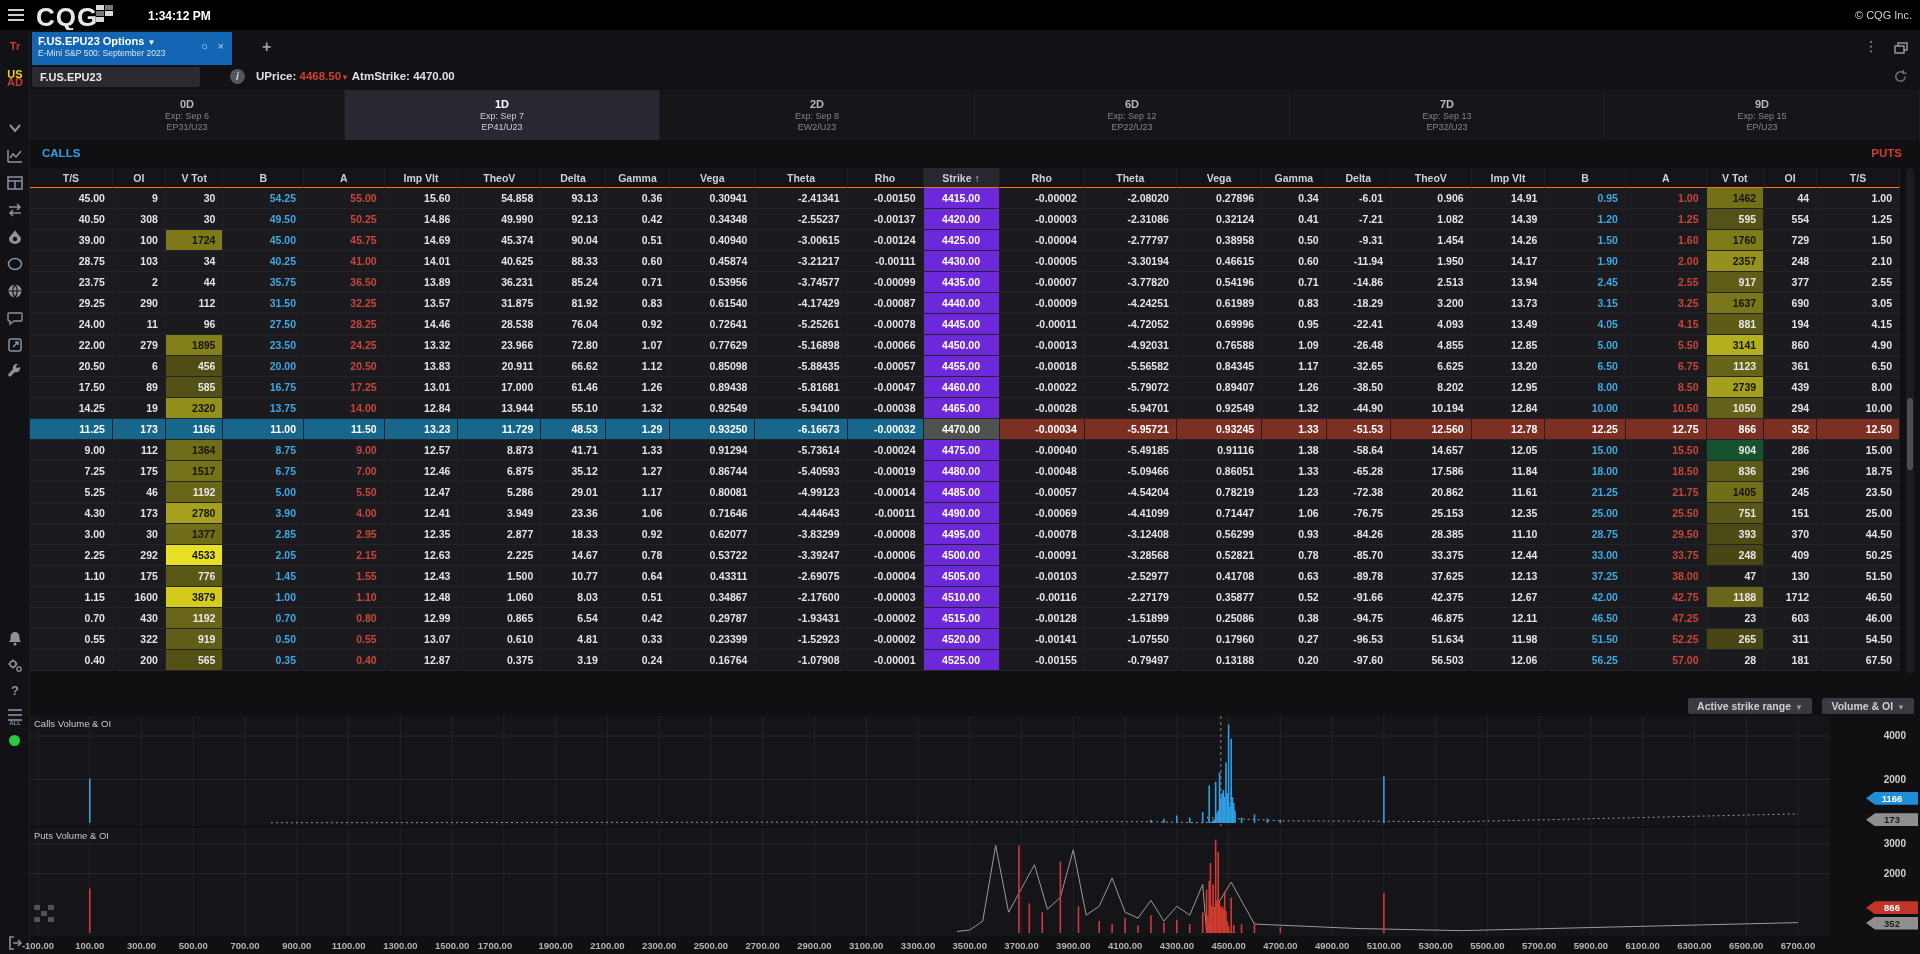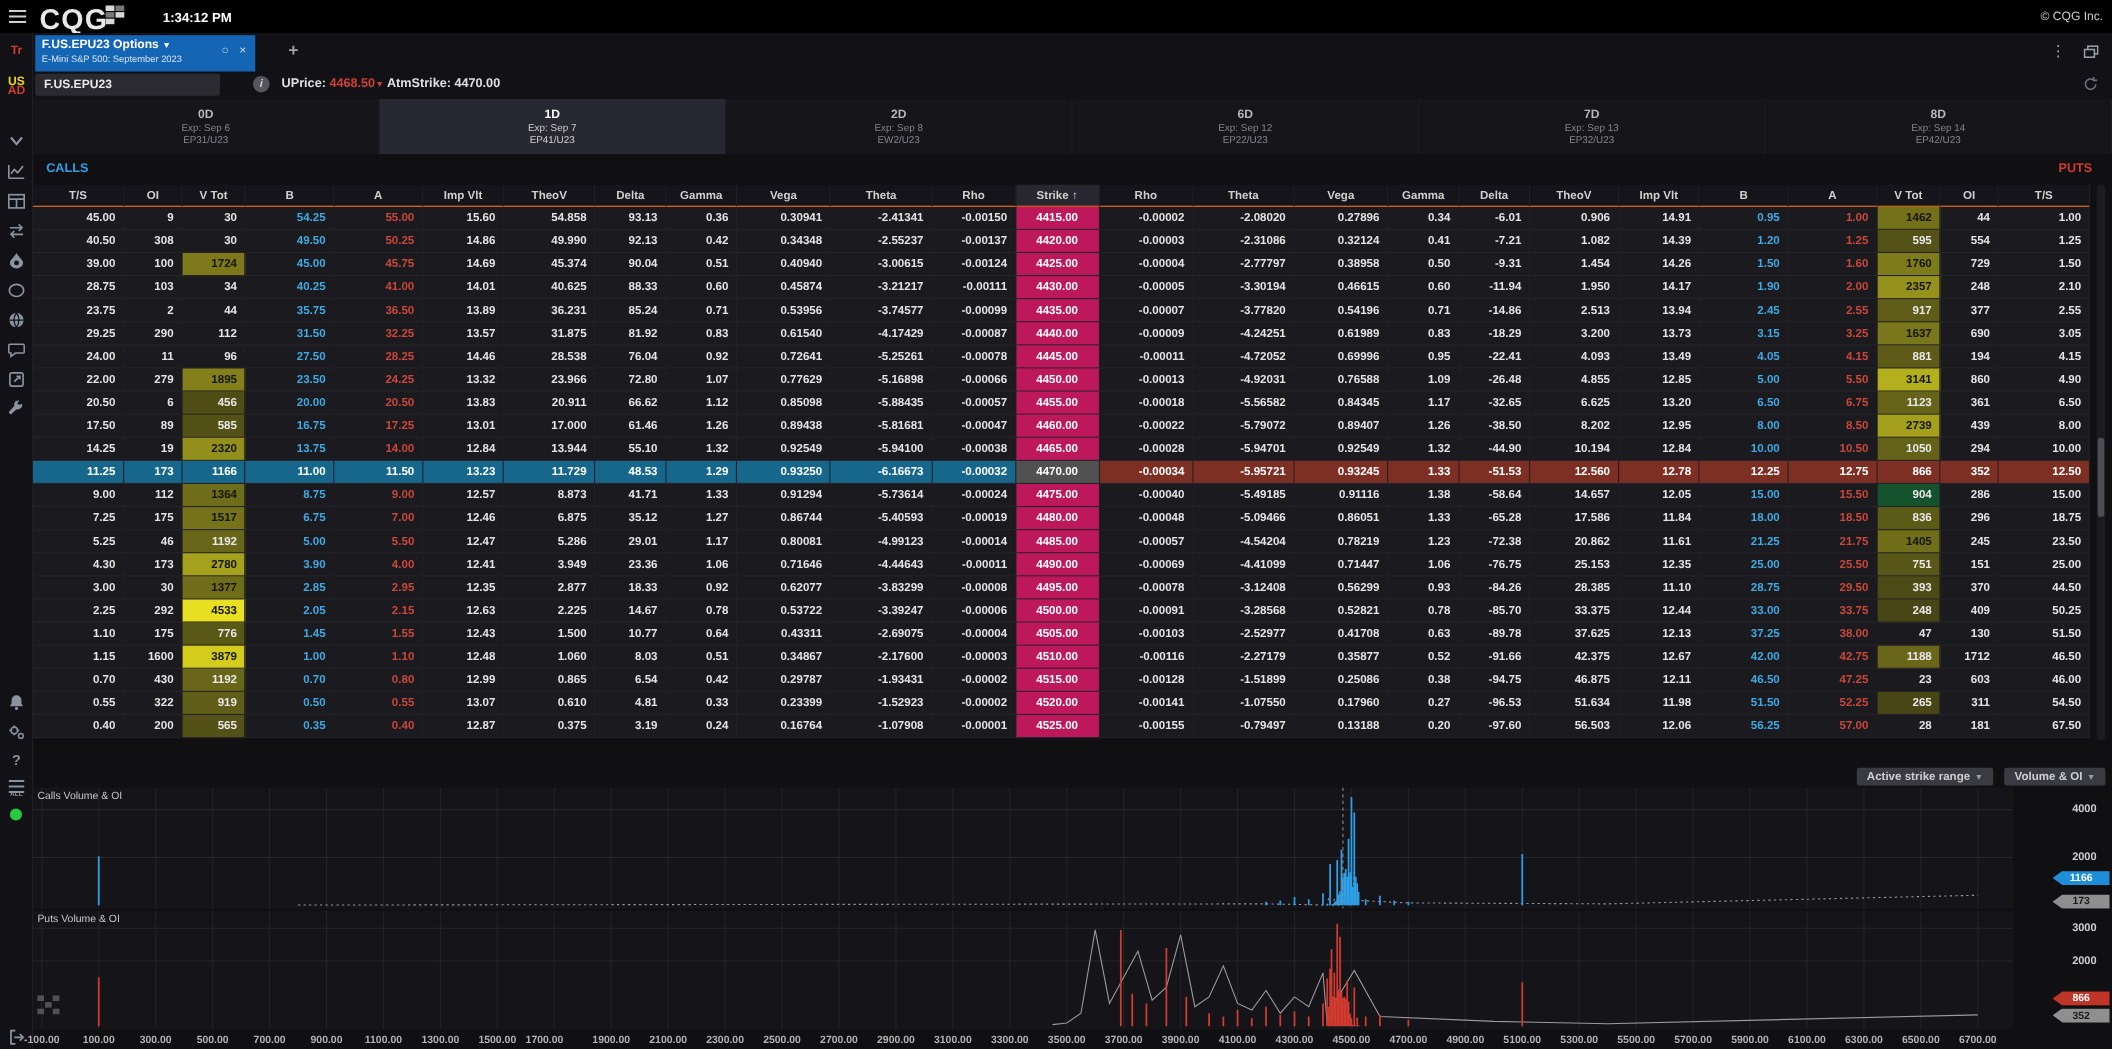--- a/index.html
+++ b/index.html
@@ -51,21 +51,21 @@
   #calls-lbl{position:absolute;left:12px;top:5px;font-size:11.5px;font-weight:700;color:#2f9fe8;}
   #puts-lbl{position:absolute;right:18px;top:5px;font-size:11.5px;font-weight:700;color:#d23b30;}
   
   #otable{position:absolute;left:30px;top:168px;width:1870px;background:#1a1a1f;}
   .orow{display:grid;grid-template-columns:72fr 46fr 50fr 70fr 70fr 64fr 72fr 56fr 56fr 74fr 80fr 66fr 66fr 74fr 80fr 74fr 56fr 56fr 70fr 64fr 70fr 70fr 50fr 46fr 72fr;}
   .cell{height:21px;line-height:21px;padding:0 7px;text-align:right;font-size:10.5px;font-weight:700;color:#e4e4e4;
     border-right:1px solid #1f1f24;border-bottom:1px solid #232329;overflow:hidden;white-space:nowrap;}
   .orow.hdr .cell{height:20px;line-height:20px;background:#14141a;color:#cfcfcf;text-align:center;border-bottom:1px solid #f97316;}
   .orow.hdr .cell.strike{background:#272730;}
   .cell.b{color:#3fa9e2;} .cell.a{color:#c9473a;}
-  .cell.strike{background:#be185d;color:#fff;text-align:center;}
+  .cell.strike{background:#6d28d9;color:#fff;text-align:center;}
   .orow.sel .cell{background:#17678c;color:#fff;}
   .orow.sel .cell:nth-child(n+14){background:#7e2f23;}
   .orow.sel .cell.strike{background:#515151;}
   #vscroll{position:absolute;left:1906px;top:168px;width:8px;height:505px;background:#1b1b20;border-radius:4px;}
   #vscroll .thumb{position:absolute;left:1px;top:230px;width:6px;height:72px;background:#4d4d56;border-radius:3px;}
   
   #chart-controls{position:absolute;right:6px;top:696px;height:18px;}
   .dd-btn{display:inline-block;margin-left:6px;padding:2px 9px;background:#3a3a42;border-radius:2px;
     font-size:10.5px;font-weight:700;color:#cfcfcf;cursor:pointer;}
   .dd-btn .arr{font-size:8px;color:#9a9aa2;margin-left:4px;}
@@ -259,23 +259,23 @@
       <span class="d">6D</span>
       <span class="e">Exp: Sep 12</span>
       <span class="c">EP22/U23</span>
     </div>
     <div class="exptab">
       <span class="d">7D</span>
       <span class="e">Exp: Sep 13</span>
       <span class="c">EP32/U23</span>
     </div>
     <div class="exptab">
-      <span class="d">8D</span>
-      <span class="e">Exp: Sep 14</span>
-      <span class="c">EP42/U23</span>
+      <span class="d">9D</span>
+      <span class="e">Exp: Sep 15</span>
+      <span class="c">EP/U23</span>
     </div>
   </div>
 
 <div id="callsputs">
   <span id="calls-lbl">CALLS</span>
   <span id="puts-lbl">PUTS</span>
 </div>
 
 <div id="otable">
     <div class="orow hdr">

